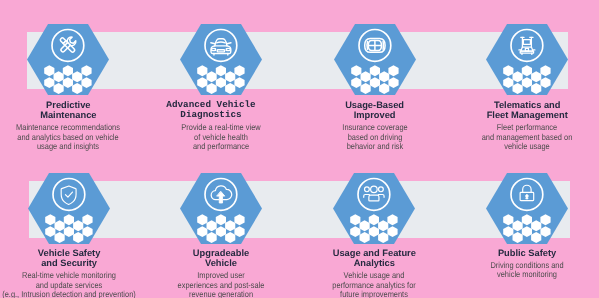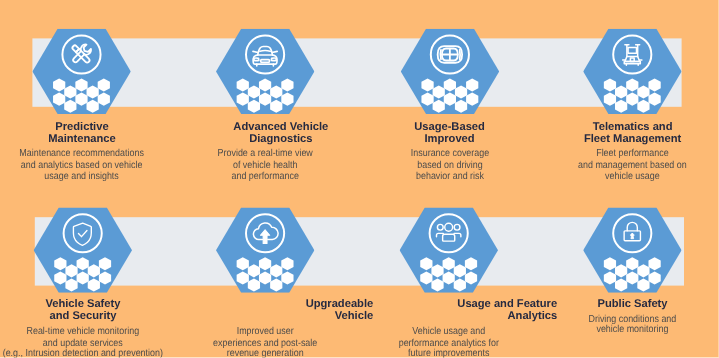--- a/index.html
+++ b/index.html
@@ -1,18 +1,18 @@
 <!DOCTYPE html>
 <html><head>
 <meta charset="utf-8">
 <style>
   html,body{margin:0;padding:0;background:#fff;}
   body{width:599px;height:298px;font-family:"Liberation Sans",sans-serif;overflow:hidden;
        -webkit-font-smoothing:antialiased;text-rendering:geometricPrecision;}
-  .stage{position:relative;width:599px;height:298px;background:#fdba74;}
+  .stage{position:relative;width:599px;height:298px;background:#f9a8d4;}
   .band{position:absolute;background:#e8ebef;}
   .hexwrap{position:absolute;}
   .hexwrap svg{display:block;}
   .title{position:absolute;text-align:center;font-weight:bold;font-size:9.3px;line-height:10.2px;
          color:#262a40;white-space:pre-line;}
   .desc{position:absolute;text-align:center;font-size:8.5px;line-height:9.3px;color:#4b4b4b;
         white-space:pre-line;transform:scaleX(0.875);}
 </style>
 </head>
 <body>
@@ -83,21 +83,21 @@
       <path d="M9.4 23.7 v1.4 M22.6 23.7 v1.4"></path>
       <path d="M7.2 19.0 q1.9 -0.5 3.6 0.1 l0.25 1.55 q-1.95 0.5 -3.85 0.05 z"></path>
       <path d="M24.8 19.0 q-1.9 -0.5 -3.6 0.1 l-0.25 1.55 q1.95 0.5 3.85 0.05 z"></path>
       <path d="M13.2 20.1 h5.6 q0.65 0 0.65 0.65 v0.8 q0 0.65 -0.65 0.65 h-5.6 q-0.65 0 -0.65 -0.65 v-0.8 q0 -0.65 0.65 -0.65 z"></path>
       <path d="M10.4 14.4 l-4.0 -0.9 M21.6 14.4 l4.0 -0.9"></path>
     </g>
           </g>
         </g>
       </svg>
     </div>
-    <div class="title" style="left: 144px; top: 100.2px; width: 180px;">Advanced Vehicle
+    <div class="title" style="left: 121px; top: 100.2px; width: 180px; font-family: Liberation Mono, monospace;">Advanced Vehicle
 Diagnostics</div>
     <div class="desc" style="left: 126.1px; top: 123.4px; width: 190px;">Provide a real-time view
 of vehicle health
 and performance</div>
     <div class="hexwrap" style="left: 333.6px; top: 24px; width: 82px; height: 71px;">
       <svg width="82" height="71" viewBox="0 0 82 71">
         <polygon points="0.00,35.50 21.00,0.00 61.00,0.00 82.00,35.50 61.00,71.00 21.00,71.00" fill="#5b9bd5"></polygon>
         <g>
           <path d="M17.20,44.07L22.30,41.35L27.40,44.07L27.40,49.52L22.30,52.25L17.20,49.52Z" fill="#ffffff"></path>
           <path d="M35.80,44.07L40.90,41.35L46.00,44.07L46.00,49.52L40.90,52.25L35.80,49.52Z" fill="#ffffff"></path>
@@ -217,21 +217,21 @@
           <circle cx="0" cy="0" r="15.9" fill="none" stroke="#ffffff" stroke-width="1.65"></circle>
           <g transform="scale(0.86) translate(-16,-16)">
     <g fill="none" stroke="#ffffff" stroke-linecap="round" stroke-linejoin="round" stroke-width="1.45">
       <path d="M13.4 22.0 h-3.2 a5.2 5.2 0 0 1 -0.6 -10.4 a6.7 6.7 0 0 1 12.8 -1.4 a5.2 5.2 0 0 1 0.6 11.8 h-4.4"></path>
       <path d="M16.0 12.6 L20.5 18.0 h-2.6 v8.0 h-3.8 v-8.0 h-2.6 z" fill="#ffffff" stroke-width="1.0"></path>
     </g>
           </g>
         </g>
       </svg>
     </div>
-    <div class="title" style="left: 131px; top: 248.2px; width: 180px; text-align: right;">Upgradeable
+    <div class="title" style="left: 131px; top: 248.2px; width: 180px;">Upgradeable
 Vehicle</div>
     <div class="desc" style="left: 126px; top: 271.4px; width: 190px;">Improved user
 experiences and post-sale
 revenue generation</div>
     <div class="hexwrap" style="left: 333.3px; top: 173px; width: 82px; height: 71px;">
       <svg width="82" height="71" viewBox="0 0 82 71">
         <polygon points="0.00,35.50 21.00,0.00 61.00,0.00 82.00,35.50 61.00,71.00 21.00,71.00" fill="#5b9bd5"></polygon>
         <g>
           <path d="M17.20,44.07L22.30,41.35L27.40,44.07L27.40,49.52L22.30,52.25L17.20,49.52Z" fill="#ffffff"></path>
           <path d="M35.80,44.07L40.90,41.35L46.00,44.07L46.00,49.52L40.90,52.25L35.80,49.52Z" fill="#ffffff"></path>
@@ -252,21 +252,21 @@
       <circle cx="7.25" cy="9.7" r="3.0"></circle>
       <circle cx="24.75" cy="9.7" r="3.0"></circle>
       <path d="M11.8 17.0 h8.4 q2.1 0 2.1 2.1 v4.2 q0 0.9 -0.9 0.9 h-10.8 q-0.9 0 -0.9 -0.9 v-4.2 q0 -2.1 2.1 -2.1 z"></path>
       <path d="M10.4 16.1 h-5.2 q-1.9 0 -1.9 1.9 v1.7"></path>
       <path d="M21.6 16.1 h5.2 q1.9 0 1.9 1.9 v1.7"></path>
     </g>
           </g>
         </g>
       </svg>
     </div>
-    <div class="title" style="left: 284.3px; top: 248.2px; width: 180px; text-align: right;">Usage and Feature
+    <div class="title" style="left: 284.3px; top: 248.2px; width: 180px;">Usage and Feature
 Analytics</div>
     <div class="desc" style="left: 279.3px; top: 271.4px; width: 190px;">Vehicle usage and
 performance analytics for
 future improvements</div>
     <div class="hexwrap" style="left: 486.1px; top: 173px; width: 82px; height: 71px;">
       <svg width="82" height="71" viewBox="0 0 82 71">
         <polygon points="0.00,35.50 21.00,0.00 61.00,0.00 82.00,35.50 61.00,71.00 21.00,71.00" fill="#5b9bd5"></polygon>
         <g>
           <path d="M17.20,44.07L22.30,41.35L27.40,44.07L27.40,49.52L22.30,52.25L17.20,49.52Z" fill="#ffffff"></path>
           <path d="M35.80,44.07L40.90,41.35L46.00,44.07L46.00,49.52L40.90,52.25L35.80,49.52Z" fill="#ffffff"></path>

